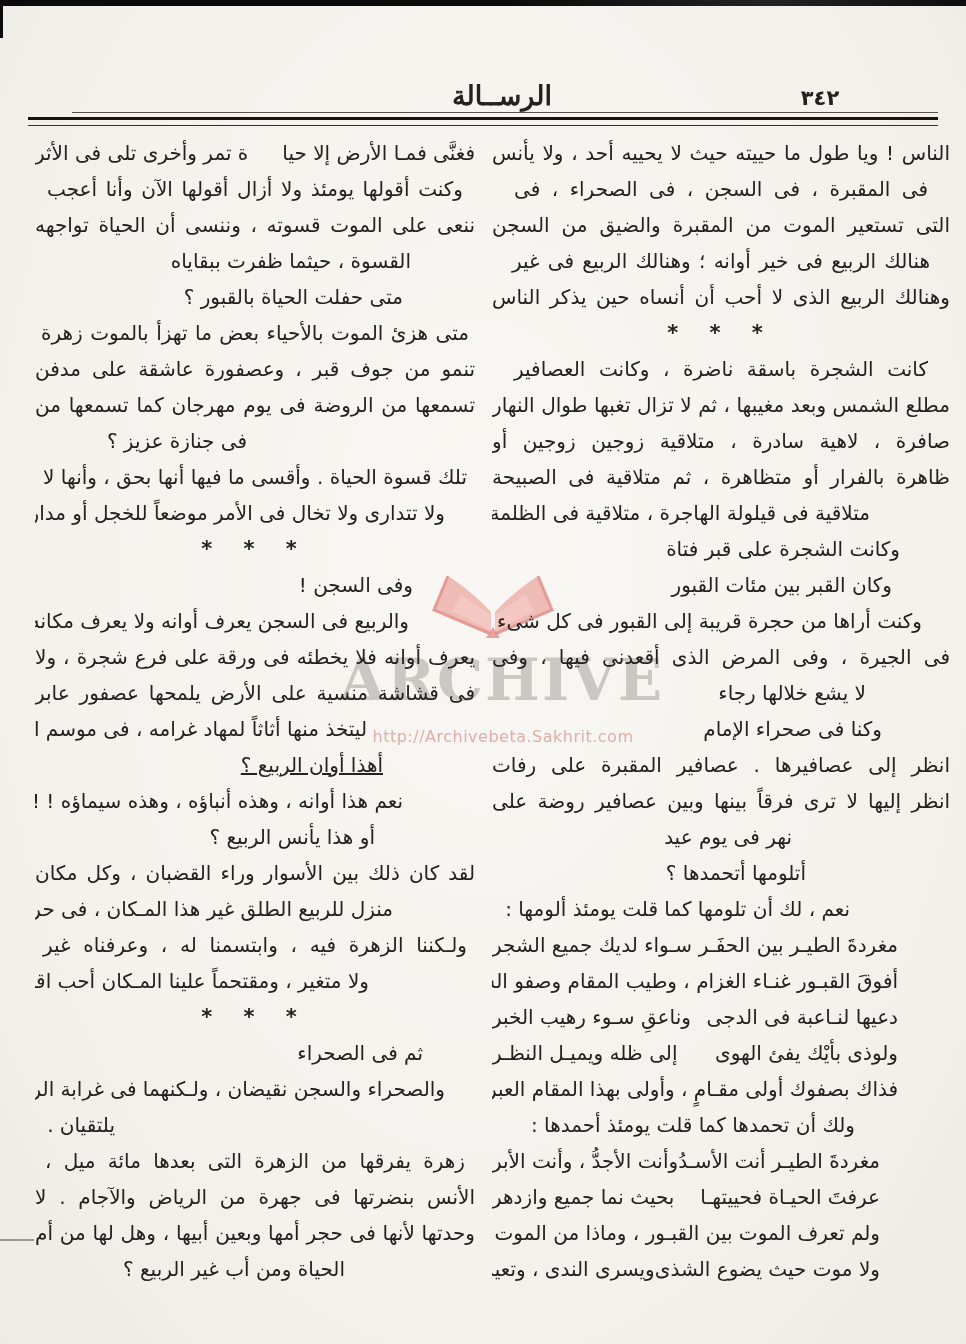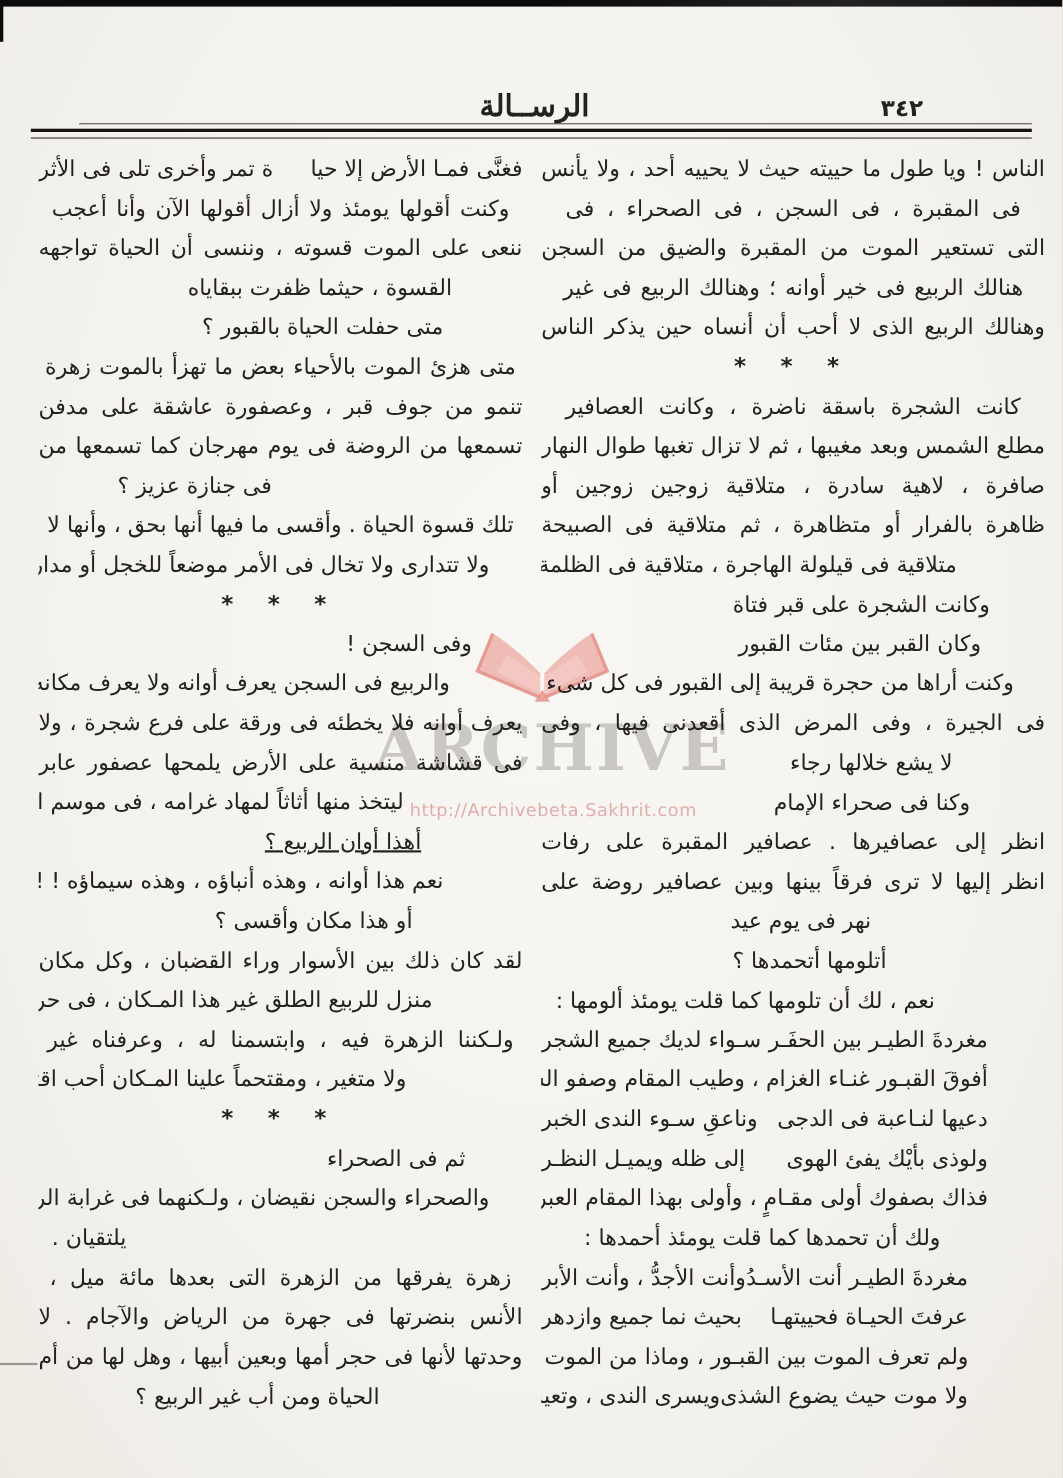--- a/index.html
+++ b/index.html
@@ -7,21 +7,21 @@
     position:relative;width:966px;height:1344px;overflow:hidden;
     background:radial-gradient(ellipse at 50% 42%, #f8f7f3 0%, #f4f2ed 62%, #edebe4 100%);
     font-family:"DejaVu Sans", sans-serif;color:#242220;direction:rtl;
   }
   
   .top-edge{position:absolute;top:0;left:0;width:966px;height:6px;
     background:linear-gradient(to right,#0b0b0b 0%,#0b0b0b 52%,#232323 80%,#0e0e0e 100%);}
   .top-edge::before{content:"";position:absolute;top:0;left:0;width:3px;height:38px;background:#0b0b0b;}
   .artifact-left{position:absolute;top:1239px;left:0;width:34px;height:2px;background:#9b978f;}
   
-  .title{position:absolute;top:80px;left:436px;width:106px;text-align:left;
+  .title{position:absolute;top:80px;left:446px;width:106px;text-align:right;
     font-size:27px;font-weight:bold;letter-spacing:1px;font-family:"DejaVu Serif", serif;}
   .pagenum{position:absolute;top:86px;left:798px;width:44px;text-align:center;
     font-size:21px;font-weight:bold;}
   .rule-thin{position:absolute;top:112px;left:72px;width:866px;height:1px;background:#56524a;}
   .rule{position:absolute;top:117px;left:28px;width:910px;height:5px;
     border-top:3px solid #17130f;border-bottom:1px solid #34302a;}
   
   .watermark{position:absolute;inset:0;z-index:1;pointer-events:none;}
   .wm-logo{position:absolute;left:424px;top:568px;width:138px;height:80px;opacity:.85;}
   .wm-text{position:absolute;left:318px;top:646px;width:368px;text-align:center;
@@ -93,21 +93,21 @@
       <div class="ln v" style="margin-right: 52px;">
         <span class="hemi">مغردةَ الطيـر بين الحفَـر</span>
         <span class="hemi">سـواء لديك جميع الشجر</span>
       </div>
       <div class="ln v" style="margin-right: 52px;">
         <span class="hemi">أفوقَ القبـور غنـاء الغزا</span>
         <span class="hemi">م ، وطيب المقام وصفو السمر ؟</span>
       </div>
       <div class="ln v" style="margin-right: 52px;">
         <span class="hemi">دعيها لنـاعبة فى الدجى</span>
-        <span class="hemi">وناعقِ سـوء الندى الخبر</span>
+        <span class="hemi">وناعقِ سـوء رهيب الخبر</span>
       </div>
       <div class="ln v" style="margin-right: 52px;">
         <span class="hemi">ولوذى بأيْك يفئ الهوى</span>
         <span class="hemi">إلى ظله ويميـل النظـر</span>
       </div>
       <div class="ln v" style="margin-right: 52px;">
         <span class="hemi">فذاك بصفوك أولى مقـا</span>
         <span class="hemi">مٍ ، وأولى بهذا المقام العبر</span>
       </div>
       <div class="ln f" style="margin-right: 95px;">ولك أن تحمدها كما قلت يومئذ أحمدها :</div>
@@ -137,28 +137,28 @@
       <div class="ln j">ننعى على الموت قسوته ، وننسى أن الحياة تواجهه بأقسى من تلك</div>
       <div class="ln f" style="margin-right: 64px;">القسوة ، حيثما ظفرت ببقاياه</div>
       <div class="ln f" style="margin-right: 72px;">متى حفلت الحياة بالقبور ؟</div>
       <div class="ln j" style="padding-right: 6px; padding-left: 6px;">متى هزئ الموت بالأحياء بعض ما تهزأ بالموت زهرة ضاحكة</div>
       <div class="ln j">تنمو من جوف قبر ، وعصفورة عاشقة على مدفن حسناء ، وتغريدة</div>
       <div class="ln j">تسمعها من الروضة فى يوم مهرجان كما تسمعها من صحراء الإمام</div>
       <div class="ln f" style="margin-right: 228px;">فى جنازة عزيز ؟</div>
       <div class="ln j" style="padding-right: 8px; padding-left: 8px;">تلك قسوة الحياة . وأقسى ما فيها أنها بحق ، وأنها لا تخجل</div>
       <div class="ln f" style="margin-right: 30px;">ولا تتدارى ولا تخال فى الأمر موضعاً للخجل أو مداراة .</div>
       <div class="ln sep">* * *</div>
-      <div class="ln f" style="margin-right: 46px;">وفى السجن !</div>
+      <div class="ln f" style="margin-right: 62px;">وفى السجن !</div>
       <div class="ln f" style="margin-right: 66px;">والربيع فى السجن يعرف أوانه ولا يعرف مكانه</div>
       <div class="ln j">يعرف أوانه فلا يخطئه فى ورقة على فرع شجرة ، ولا ينساه</div>
       <div class="ln j">فى قشاشة منسية على الأرض يلمحها عصفور عابر فيهبط إليها ،</div>
       <div class="ln f" style="margin-right: 108px;">ليتخذ منها أثاثاً لمهاد غرامه ، فى موسم الغرام</div>
       <div class="ln f" style="margin-right: 92px; text-decoration: underline;">أهذا أوان الربيع ؟</div>
       <div class="ln f" style="margin-right: 72px;">نعم هذا أوانه ، وهذه أنباؤه ، وهذه سيماؤه ! ! !</div>
-      <div class="ln f" style="margin-right: 100px;">أو هذا مكان وأقسى ؟</div>
+      <div class="ln f" style="margin-right: 100px;">أو هذا يأنس الربيع ؟</div>
       <div class="ln j">لقد كان ذلك بين الأسوار وراء القضبان ، وكل مكان فهو</div>
       <div class="ln f" style="margin-right: 82px;">منزل للربيع الطلق غير هذا المـكان ، فى حراسة سجان !</div>
       <div class="ln j" style="padding-right: 8px; padding-left: 8px;">ولـكننا الزهرة فيه ، وابتسمنا له ، وعرفناه غير متنكر</div>
       <div class="ln f" style="margin-right: 106px;">ولا متغير ، ومقتحماً علينا المـكان أحب اقتحام .</div>
       <div class="ln sep">* * *</div>
       <div class="ln f" style="margin-right: 52px;">ثم فى الصحراء</div>
       <div class="ln f" style="margin-right: 30px;">والصحراء والسجن نقيضان ، ولـكنهما فى غرابة الربيع</div>
       <div class="ln f" style="margin-right: 360px;">يلتقيان .</div>
       <div class="ln j" style="padding-right: 10px; padding-left: 10px;">زهرة يفرقها من الزهرة التى بعدها مائة ميل ، وكأنها من</div>
       <div class="ln j">الأنس بنضرتها فى جهرة من الرياض والآجام . لا تلتفت إلى</div>

